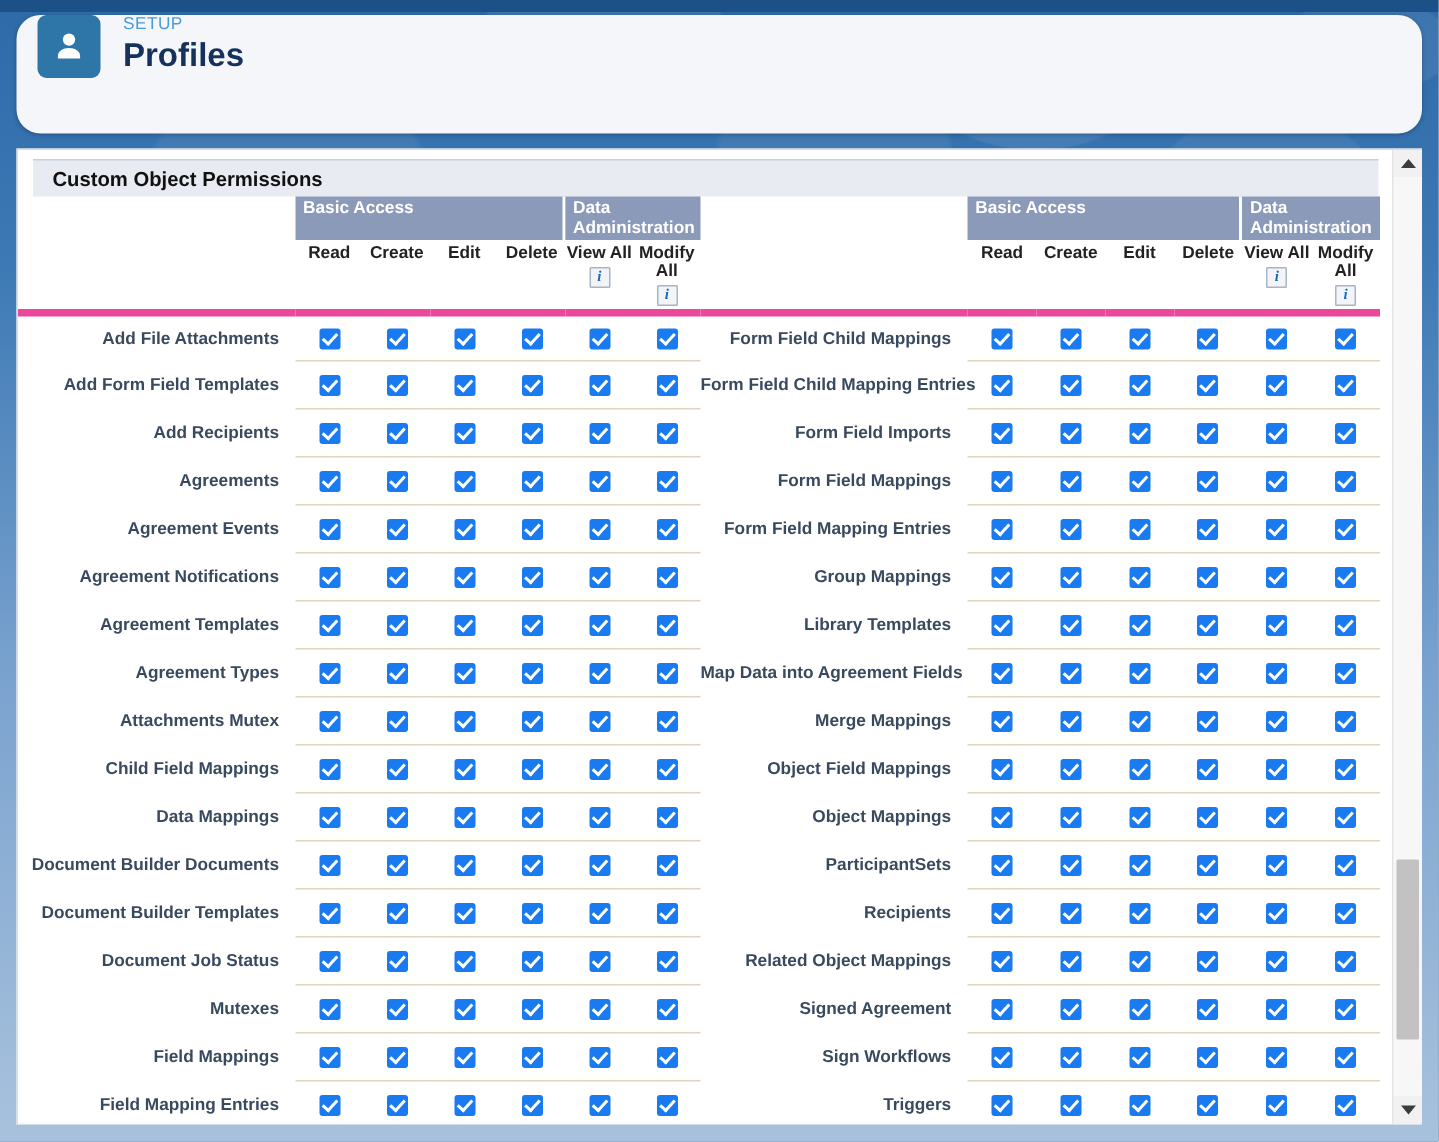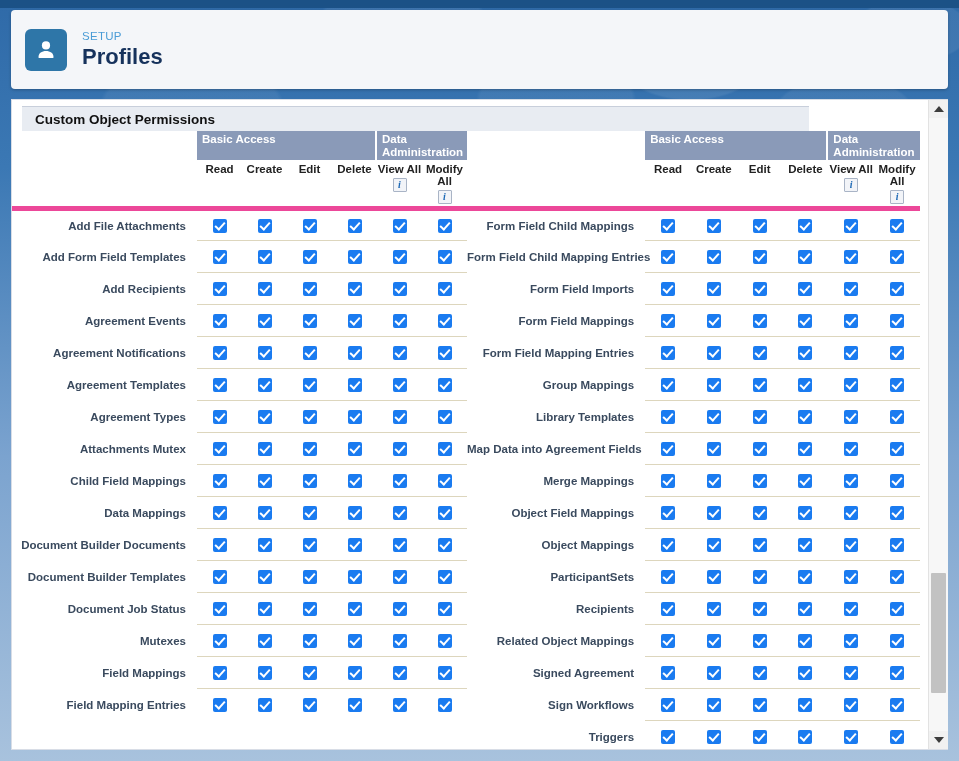--- a/index.html
+++ b/index.html
@@ -32,24 +32,24 @@
     position: absolute; top: 0; left: 0; right: 0; height: 8px;
     background: #1b5186; z-index: 1;
   }
 
   
   #setup-header {
     position: absolute;
     left: 11px; top: 10px;
     width: 937px; height: 79px;
     background: #f4f6f9;
-    border-radius: 4px;
+    border-radius: 16px;
     box-shadow: 0 1px 3px rgba(0,0,0,.25);
     display: flex;
-    align-items: center;
+    align-items: flex-start;
     z-index: 2;
   }
   #setup-header .icon-box {
     width: 42px; height: 42px;
     margin-left: 14px;
     background: #2e76a8;
     border-radius: 6px;
     display: flex; align-items: center; justify-content: center;
     flex: 0 0 auto;
   }
@@ -84,21 +84,21 @@
     height: 100%;
     overflow: hidden;
     position: relative;
     background: #fff;
   }
 
   
   #section-bar {
     height: 25px;
     margin: 6px 0 0 10px;
-    width: 787px;
+    width: 897px;
     background: #e8ecf2;
     border-top: 1px solid #c8cfdb;
     display: flex;
     align-items: center;
     padding-left: 13px;
   }
   #section-bar .section-title {
     font-size: 13.5px;
     font-weight: bold;
     color: #111;
@@ -334,20 +334,29 @@
               <tr class="datarow">
                 <td class="rowlabel">Add Recipients</td>
                 <td><span class="cbox"></span></td>
                 <td><span class="cbox"></span></td>
                 <td><span class="cbox"></span></td>
                 <td><span class="cbox"></span></td>
                 <td><span class="cbox"></span></td>
                 <td><span class="cbox"></span></td>
               </tr>
               <tr class="datarow">
+                <td class="rowlabel">Agreements</td>
+                <td><span class="cbox"></span></td>
+                <td><span class="cbox"></span></td>
+                <td><span class="cbox"></span></td>
+                <td><span class="cbox"></span></td>
+                <td><span class="cbox"></span></td>
+                <td><span class="cbox"></span></td>
+              </tr>
+              <tr class="datarow">
                 <td class="rowlabel">Agreement Events</td>
                 <td><span class="cbox"></span></td>
                 <td><span class="cbox"></span></td>
                 <td><span class="cbox"></span></td>
                 <td><span class="cbox"></span></td>
                 <td><span class="cbox"></span></td>
                 <td><span class="cbox"></span></td>
               </tr>
               <tr class="datarow">
                 <td class="rowlabel">Agreement Notifications</td>

